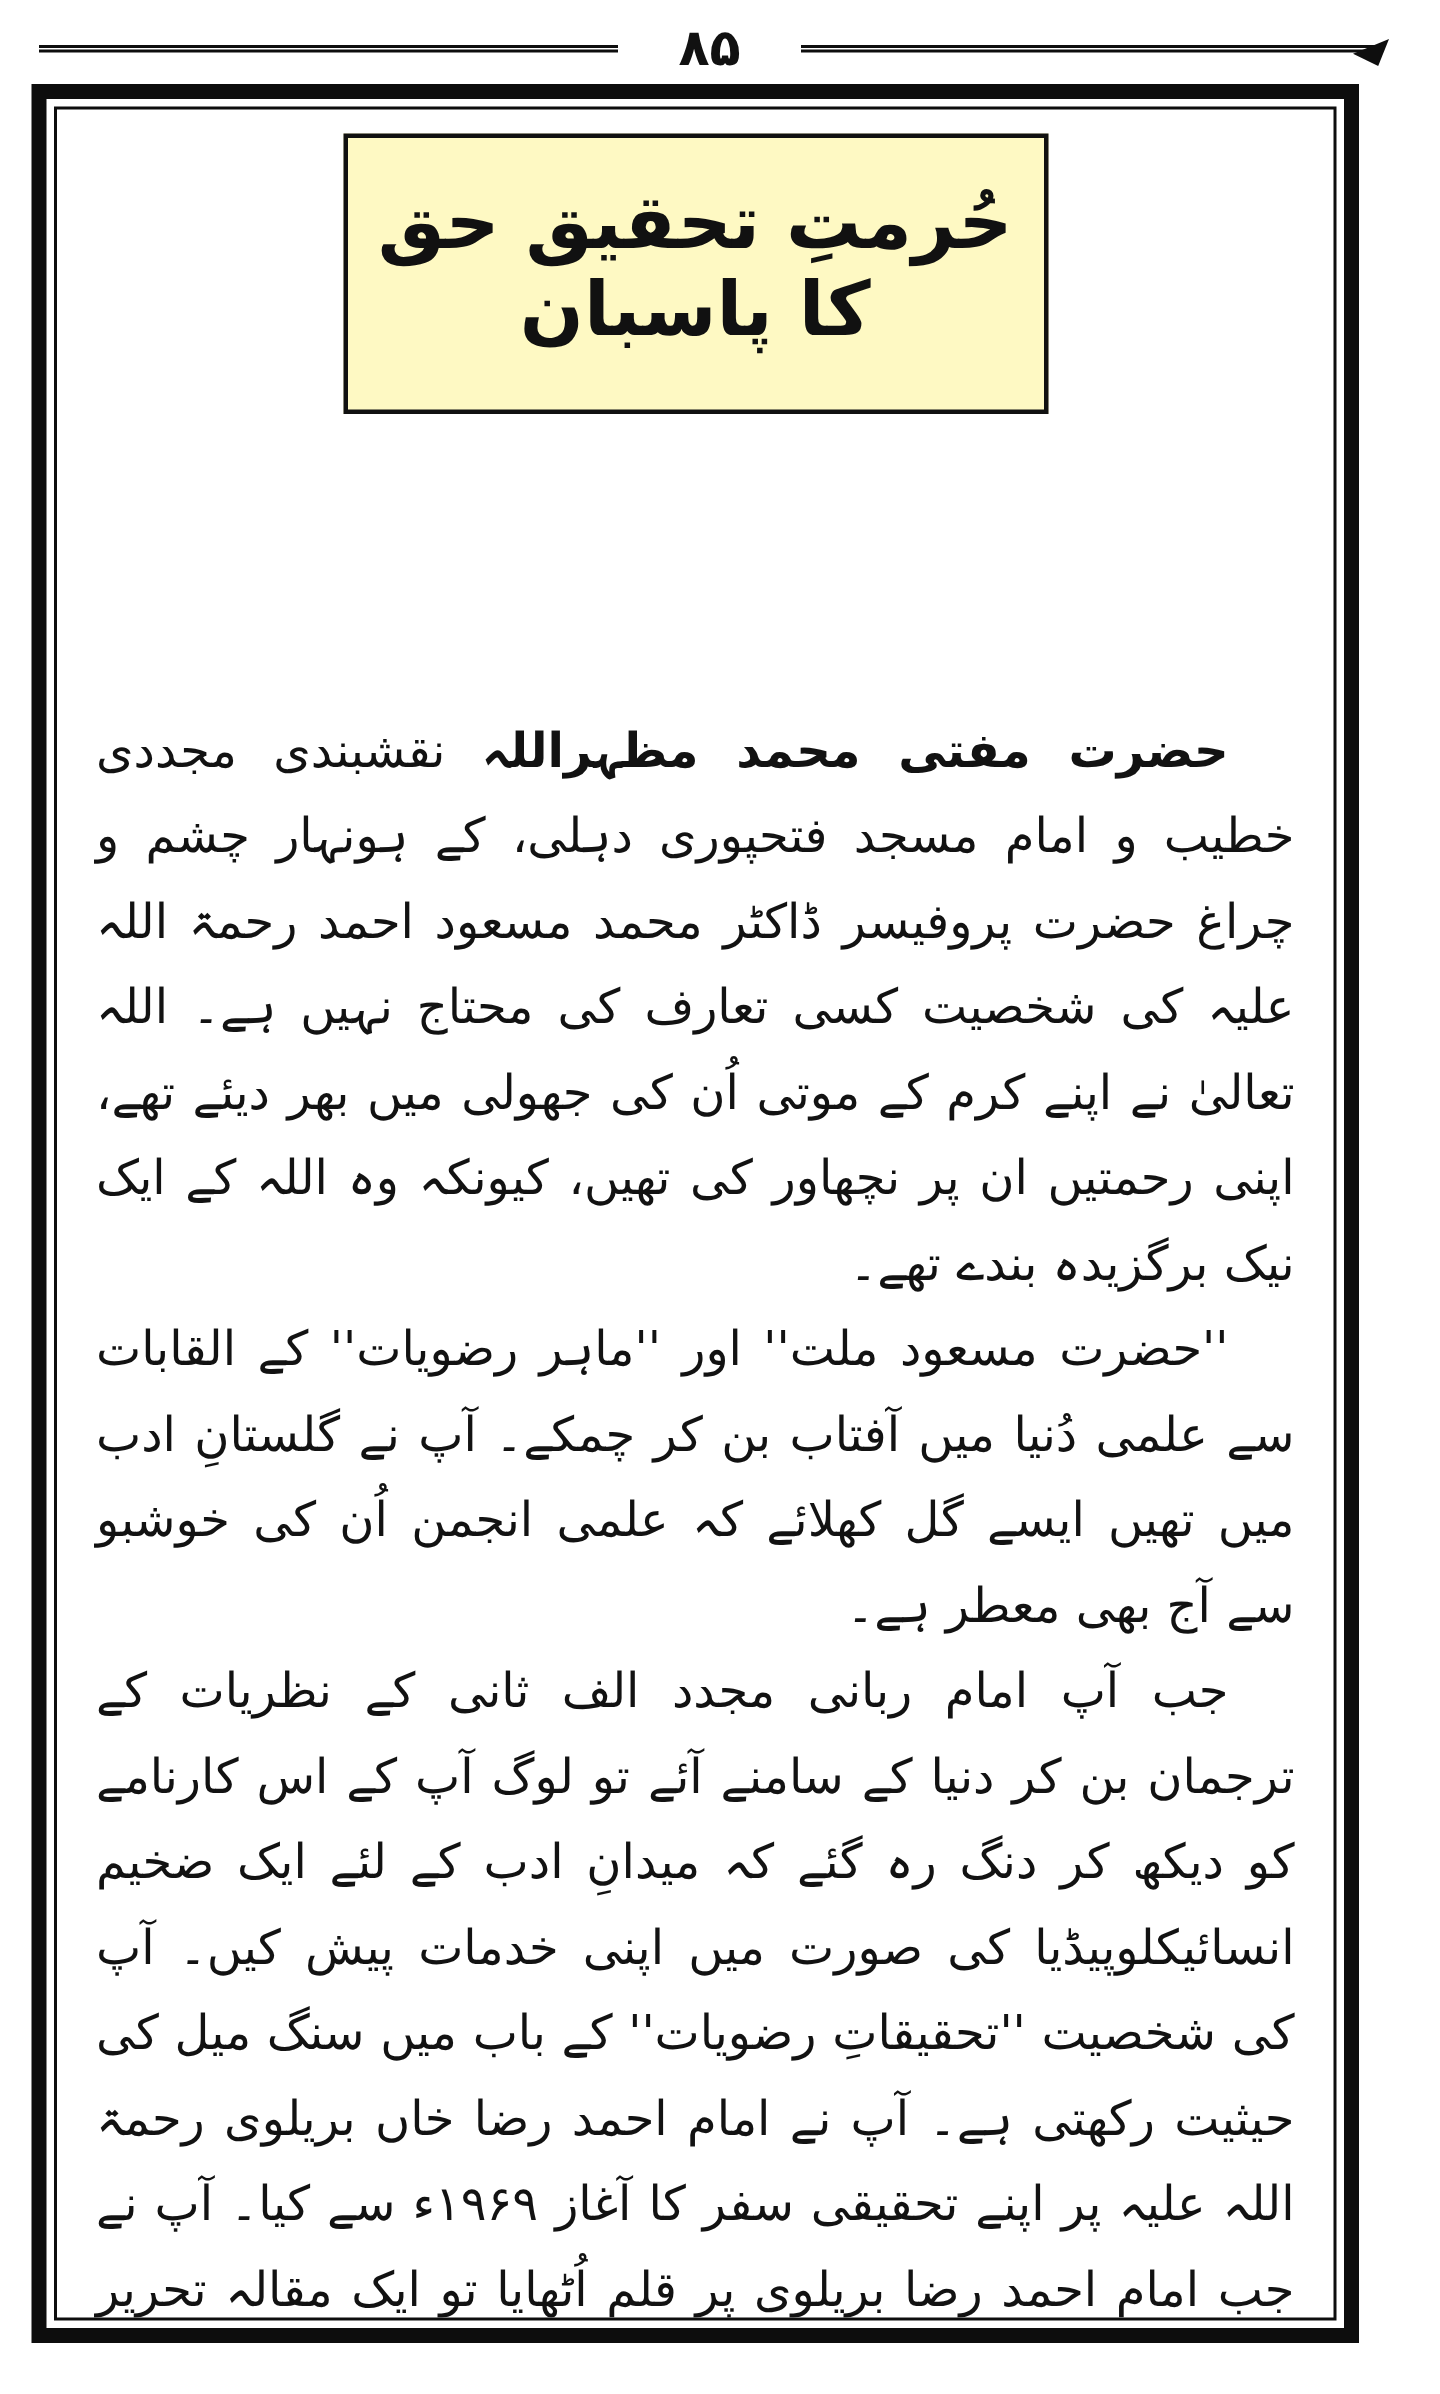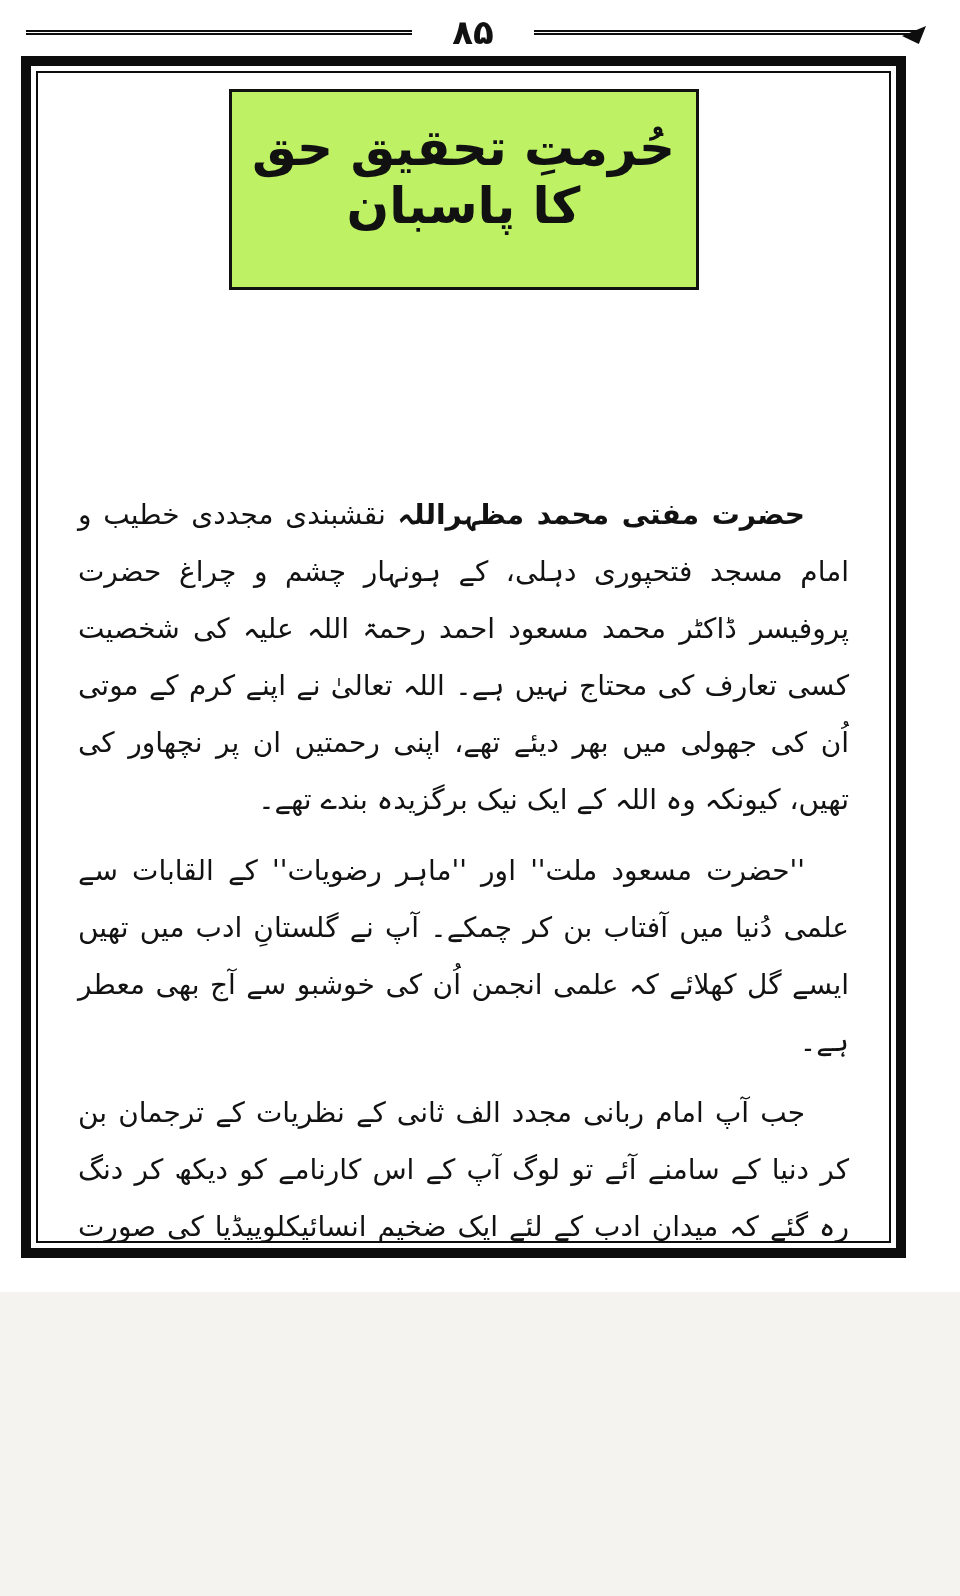--- a/index.html
+++ b/index.html
@@ -6,21 +6,21 @@
   body {
     width: 960px;
     height: 1596px;
     background: #f4f3ef;
     font-family: "DejaVu Sans", sans-serif;
     color: #111;
   }
   .page {
     position: relative;
     width: 960px;
-    height: 1292px;
+    height: 1596px;
     background: #ffffff;
     overflow: hidden;
   }
   
   .header-row {
     position: absolute;
     top: 12px;
     left: 26px;
     right: 40px;
     height: 40px;
@@ -67,39 +67,39 @@
     height: 100%;
     border: 2px solid #0d0d0d;
     box-sizing: border-box;
     padding: 16px 26px 0 26px;
     overflow: hidden;
   }
   .title-box {
     width: 470px;
     margin: 0 auto;
     border: 3px solid #111;
-    padding: 28px 12px 52px 12px;
+    padding: 28px 12px 38px 12px;
     box-sizing: border-box;
     text-align: center;
-    background: #bef264;
+    background: #fef9c3;
   }
   .title {
     margin: 0;
     font-size: 50px;
     font-weight: bold;
     direction: rtl;
     line-height: 1.15;
   }
   .body-text {
     margin-top: 196px;
     direction: rtl;
   }
   .para {
-    margin: 14px;
-    font-size: 28px;
+    margin: 0;
+    font-size: 32px;
     line-height: 57px;
     text-align: justify;
     text-justify: inter-word;
     color: #121212;
   }
   .para.indent { text-indent: 44px; }
   .lead { font-weight: bold; }
 </style>
 </head>
 <body>

